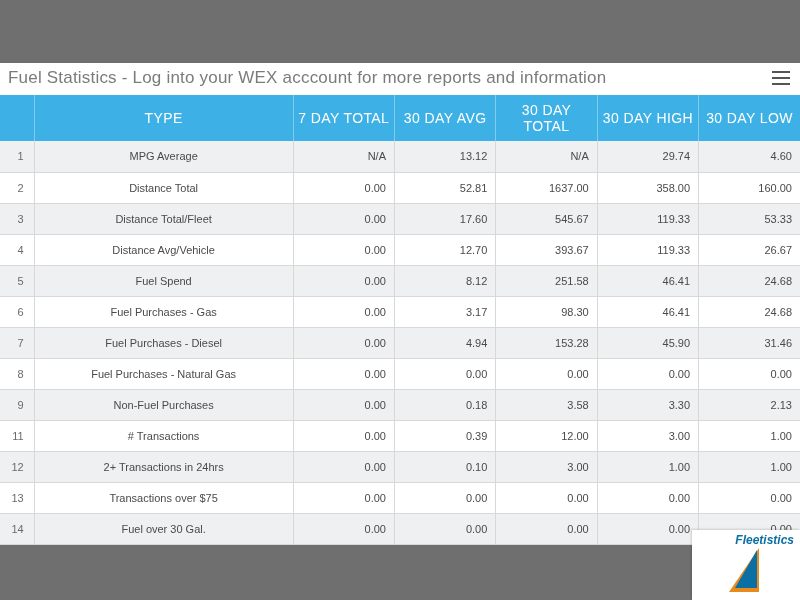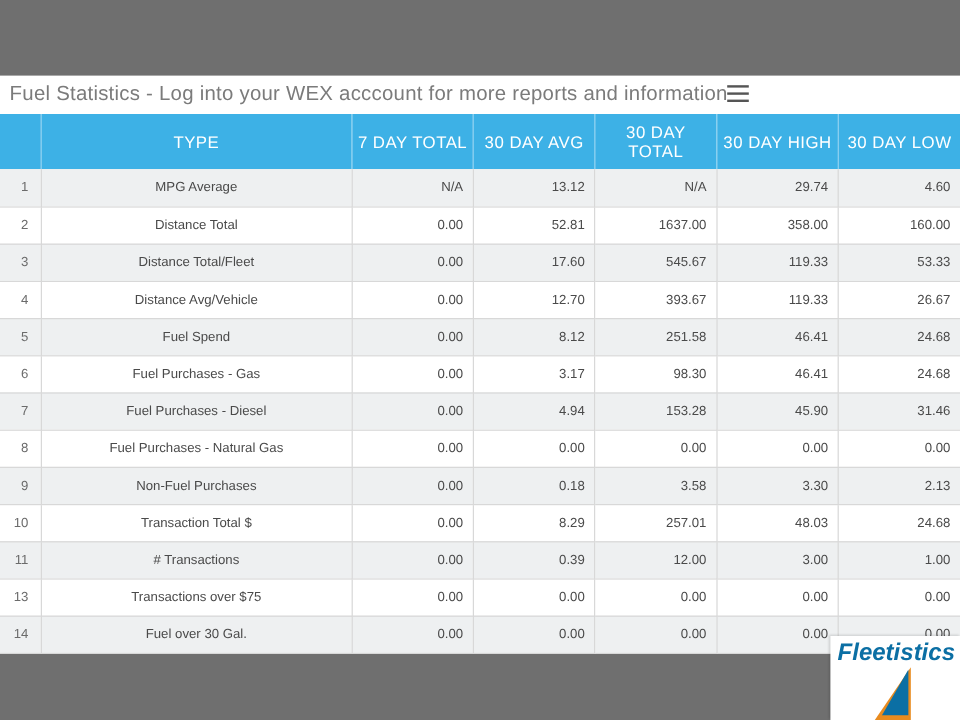--- a/index.html
+++ b/index.html
@@ -14,20 +14,21 @@
   .panel {
     position: absolute;
     left: 0;
     top: 63px;
     width: 800px;
     background: #fff;
   }
   .panel-header {
     display: flex;
     align-items: center;
+    justify-content: space-between;
     padding: 4px 10px 6px 8px;
     height: 32px;
   }
   .panel-title {
     font-size: 17px;
     color: #7b7b7b;
     font-weight: 400;
     letter-spacing: .2px;
   }
   .hamburger {
@@ -81,21 +82,21 @@
     width: 108px;
     height: 70px;
     background: #fff;
     padding: 4px 6px 0 6px;
     box-shadow: -1px -1px 2px rgba(0,0,0,.15);
   }
   .logo-text {
     font-style: italic;
     font-weight: 600;
     color: #0b6fa4;
-    font-size: 20px;
+    font-size: 12px;
     text-align: right;
     line-height: 1;
   }
   .logo-mark {
     width: 34px; height: 46px; margin: 2px auto 0;
     position: relative;
   }
   .logo-mark .tri1 {
     position:absolute; left:0; top:0;
     width:0;height:0;
@@ -219,35 +220,35 @@
         <tr>
           <td class="idx">9</td>
           <td class="type">Non-Fuel Purchases</td>
           <td class="num">0.00</td>
           <td class="num">0.18</td>
           <td class="num">3.58</td>
           <td class="num">3.30</td>
           <td class="num">2.13</td>
         </tr>
         <tr>
-          <td class="idx">10</td>
-          <td class="type">Transaction Total $</td>
-          <td class="num">0.00</td>
-          <td class="num">8.29</td>
-          <td class="num">257.01</td>
-          <td class="num">48.03</td>
-          <td class="num">24.68</td>
-        </tr>
-        <tr>
           <td class="idx">11</td>
           <td class="type"># Transactions</td>
           <td class="num">0.00</td>
           <td class="num">0.39</td>
           <td class="num">12.00</td>
           <td class="num">3.00</td>
+          <td class="num">1.00</td>
+        </tr>
+        <tr>
+          <td class="idx">12</td>
+          <td class="type">2+ Transactions in 24hrs</td>
+          <td class="num">0.00</td>
+          <td class="num">0.10</td>
+          <td class="num">3.00</td>
+          <td class="num">1.00</td>
           <td class="num">1.00</td>
         </tr>
         <tr>
           <td class="idx">13</td>
           <td class="type">Transactions over $75</td>
           <td class="num">0.00</td>
           <td class="num">0.00</td>
           <td class="num">0.00</td>
           <td class="num">0.00</td>
           <td class="num">0.00</td>

